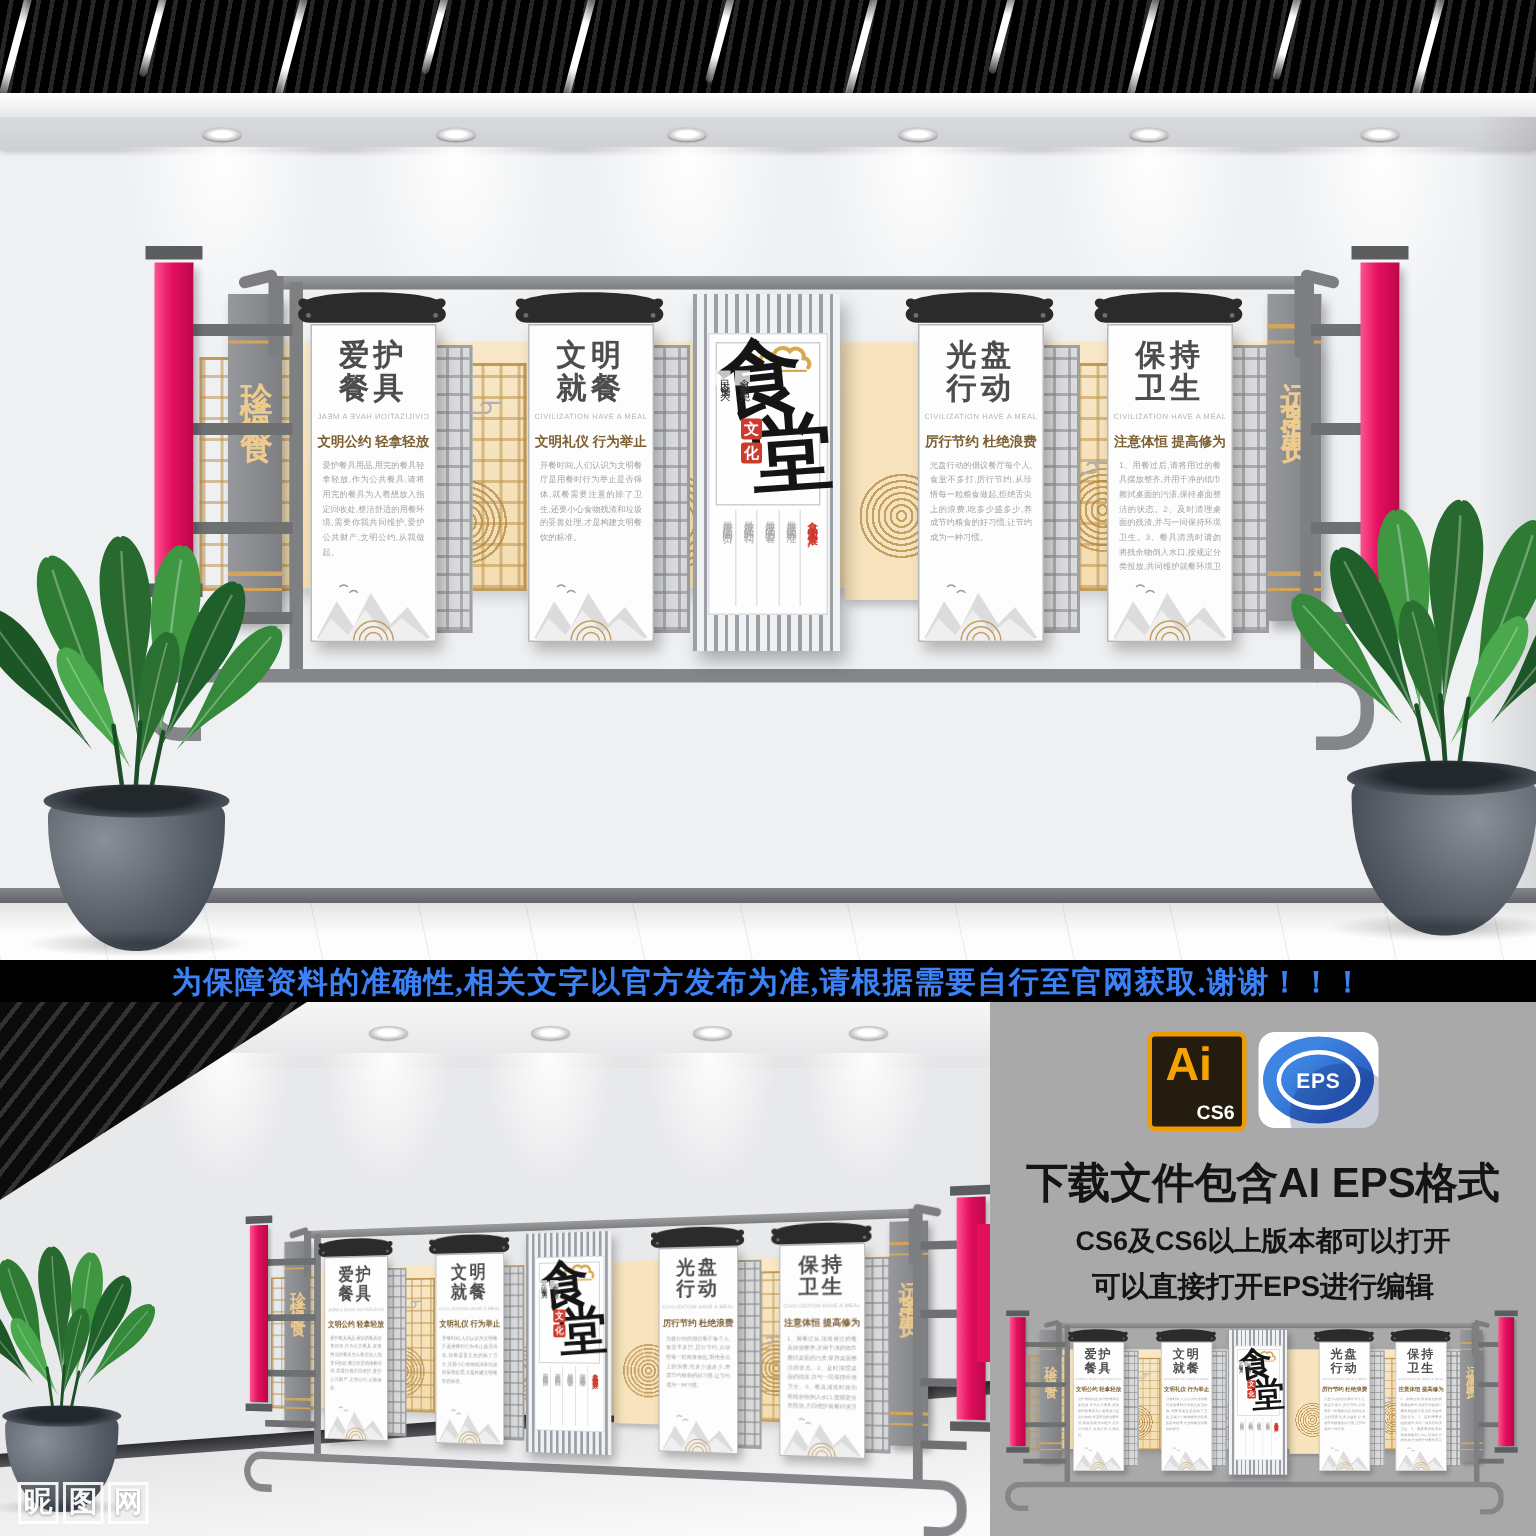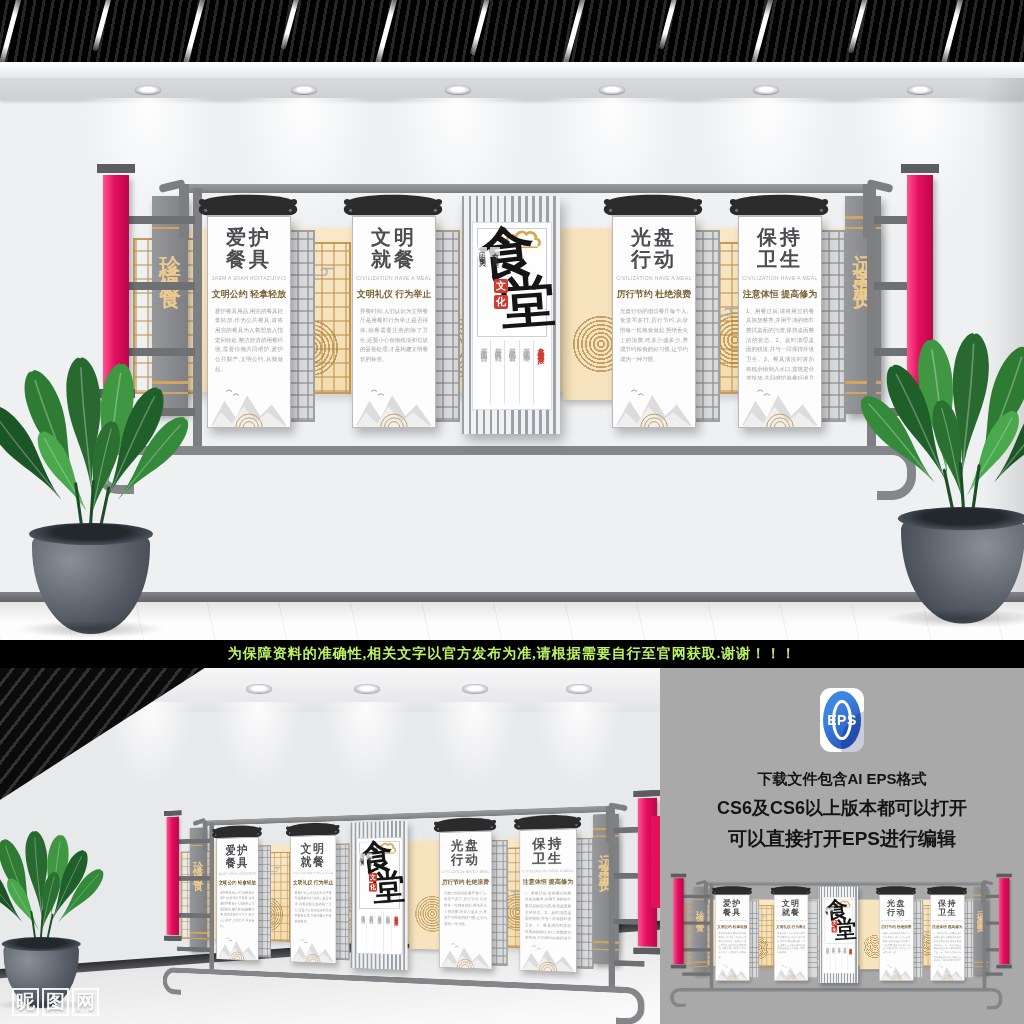--- a/index.html
+++ b/index.html
@@ -25,21 +25,21 @@
       radial-gradient(95px 180px at 920px 6px,rgba(255,255,255,.95),rgba(255,255,255,0) 72%);}
   .sidewall-shade{position:absolute;right:0;top:78px;width:40px;height:530px;background:linear-gradient(90deg,rgba(0,0,0,0),rgba(0,0,0,.10));}
   .baseboard{position:absolute;left:0;top:592px;width:1024px;height:10px;background:linear-gradient(#83848a,#63646a);}
   .floor{position:absolute;left:0;top:602px;width:1024px;height:38px;
     background:linear-gradient(#e4e4e5,#fdfdfd 55%),#fff;}
   .floor::after{content:"";position:absolute;inset:0;
     background:repeating-linear-gradient(78deg,rgba(0,0,0,.05) 0 1px,transparent 1px 70px);}
   
   #disclaimer-bar{position:absolute;left:0;top:640px;width:1024px;height:28px;background:#000;
     display:flex;align-items:center;justify-content:center;}
-  #disclaimer-bar span{color:#bef264;font-weight:700;font-size:14px;letter-spacing:1px;
+  #disclaimer-bar span{color:#3b82f6;font-weight:700;font-size:20px;letter-spacing:1px;
     font-family:"Liberation Serif","DejaVu Serif",serif;}
   
   #scene-left{position:absolute;left:0;top:668px;width:660px;height:356px;overflow:hidden;background:#e8e9eb;}
   #scene-left .lceil{position:absolute;left:0;top:0;width:660px;height:44px;background:linear-gradient(#f6f6f7,#e3e4e6);}
   #scene-left .wedge{position:absolute;left:0;top:0;width:330px;height:132px;
     background:repeating-linear-gradient(128deg,#0b0b0b 0 9px,#323232 9px 12px);
     clip-path:polygon(0 0,62% 0,0 100%);}
   #scene-left .dlight{top:16px;}
   #scene-left .lcones{position:absolute;left:0;top:34px;width:660px;height:150px;
     background-image:
@@ -60,27 +60,27 @@
     color:#fff;text-shadow:0 1px 2px rgba(0,0,0,.35);opacity:.95;}
   .wm-logo{display:flex;gap:3px;}
   .wm-logo b{border:2px solid rgba(255,255,255,.95);padding:0 2px;font-size:19px;line-height:24px;font-weight:800;}
   .wm-url{font-size:23px;font-weight:800;letter-spacing:.5px;}
   
   #section-right{position:absolute;left:660px;top:668px;width:364px;height:356px;background:#a9a9a9;overflow:hidden;}
   .fmt-icons{position:absolute;left:0;top:20px;width:364px;display:flex;justify-content:center;gap:8px;}
   .ai-icon{position:relative;width:60px;height:60px;background:#241c0e;border:3px solid #ee9c00;border-radius:5px;}
   .ai-txt{position:absolute;left:9px;top:1px;color:#f5a202;font-size:31px;font-weight:700;}
   .ai-sub{position:absolute;right:5px;bottom:2px;color:#fff;font-size:13px;font-weight:700;}
-  .eps-icon{position:relative;width:44px;height:64px;background:#fff;border-radius:11px;overflow:hidden;}
+  .eps-icon{position:relative;width:80px;height:64px;background:#fff;border-radius:11px;overflow:hidden;}
   .eps-circle{position:absolute;inset:3px;border-radius:50%;background:linear-gradient(135deg,#3e85e2 30%,#2a5ec2 75%);}
   .eps-circle::before{content:"";position:absolute;left:18px;top:18px;width:70px;height:70px;border-radius:50%;background:rgba(10,25,80,.22);}
   .eps-ring{position:absolute;inset:12px;border:3px solid #fff;border-radius:50%;display:flex;align-items:center;justify-content:center;}
   .eps-txt{color:#fff;font-size:14px;font-weight:800;letter-spacing:.5px;}
   .dl-lines{position:absolute;left:0;top:94px;width:364px;text-align:center;color:#141414;}
-  .dl1{font-size:15px;font-weight:800;margin-top:8px;}
+  .dl1{font-size:28px;font-weight:800;margin-top:8px;}
   .dl2{font-size:18px;font-weight:800;margin-top:7px;}
   .dl3{font-size:33px;font-weight:700;margin-top:3px;font-family:"Liberation Serif","DejaVu Serif",serif;letter-spacing:1px;}
   .dl4{font-size:19px;font-weight:800;margin-top:6px;}
   #wall-mini-slot{position:absolute;left:10px;top:200px;width:845px;height:345px;transform:scale(.405);transform-origin:0 0;}
   .id-strip{position:absolute;right:8px;bottom:9px;background:#8f8f8f;color:#efefef;
     font-size:13.5px;padding:2px 10px;letter-spacing:.3px;}
   
   .wall{position:relative;width:845px;height:345px;}
   .cream{position:absolute;left:62px;top:78px;width:722px;height:164px;z-index:1;
     background:linear-gradient(#f8e8c8,#f3ddb0);box-shadow:4px 6px 9px rgba(0,0,0,.15);}
@@ -711,20 +711,24 @@
       <span class="wm-logo">
         <b>昵</b>
           <b>图</b>
           <b>网</b>
       </span>
     </div>
   </div>
 
   <div id="section-right">
     <div class="fmt-icons">
+      <div class="ai-icon">
+        <span class="ai-txt">Ai</span>
+        <span class="ai-sub">CS6</span>
+      </div>
       <div class="eps-icon">
         <div class="eps-circle"></div>
         <div class="eps-ring">
           <span class="eps-txt">EPS</span>
         </div>
       </div>
     </div>
     <div class="dl-lines">
       <div class="dl1">下载文件包含AI EPS格式</div>
       <div class="dl2">CS6及CS6以上版本都可以打开</div>

